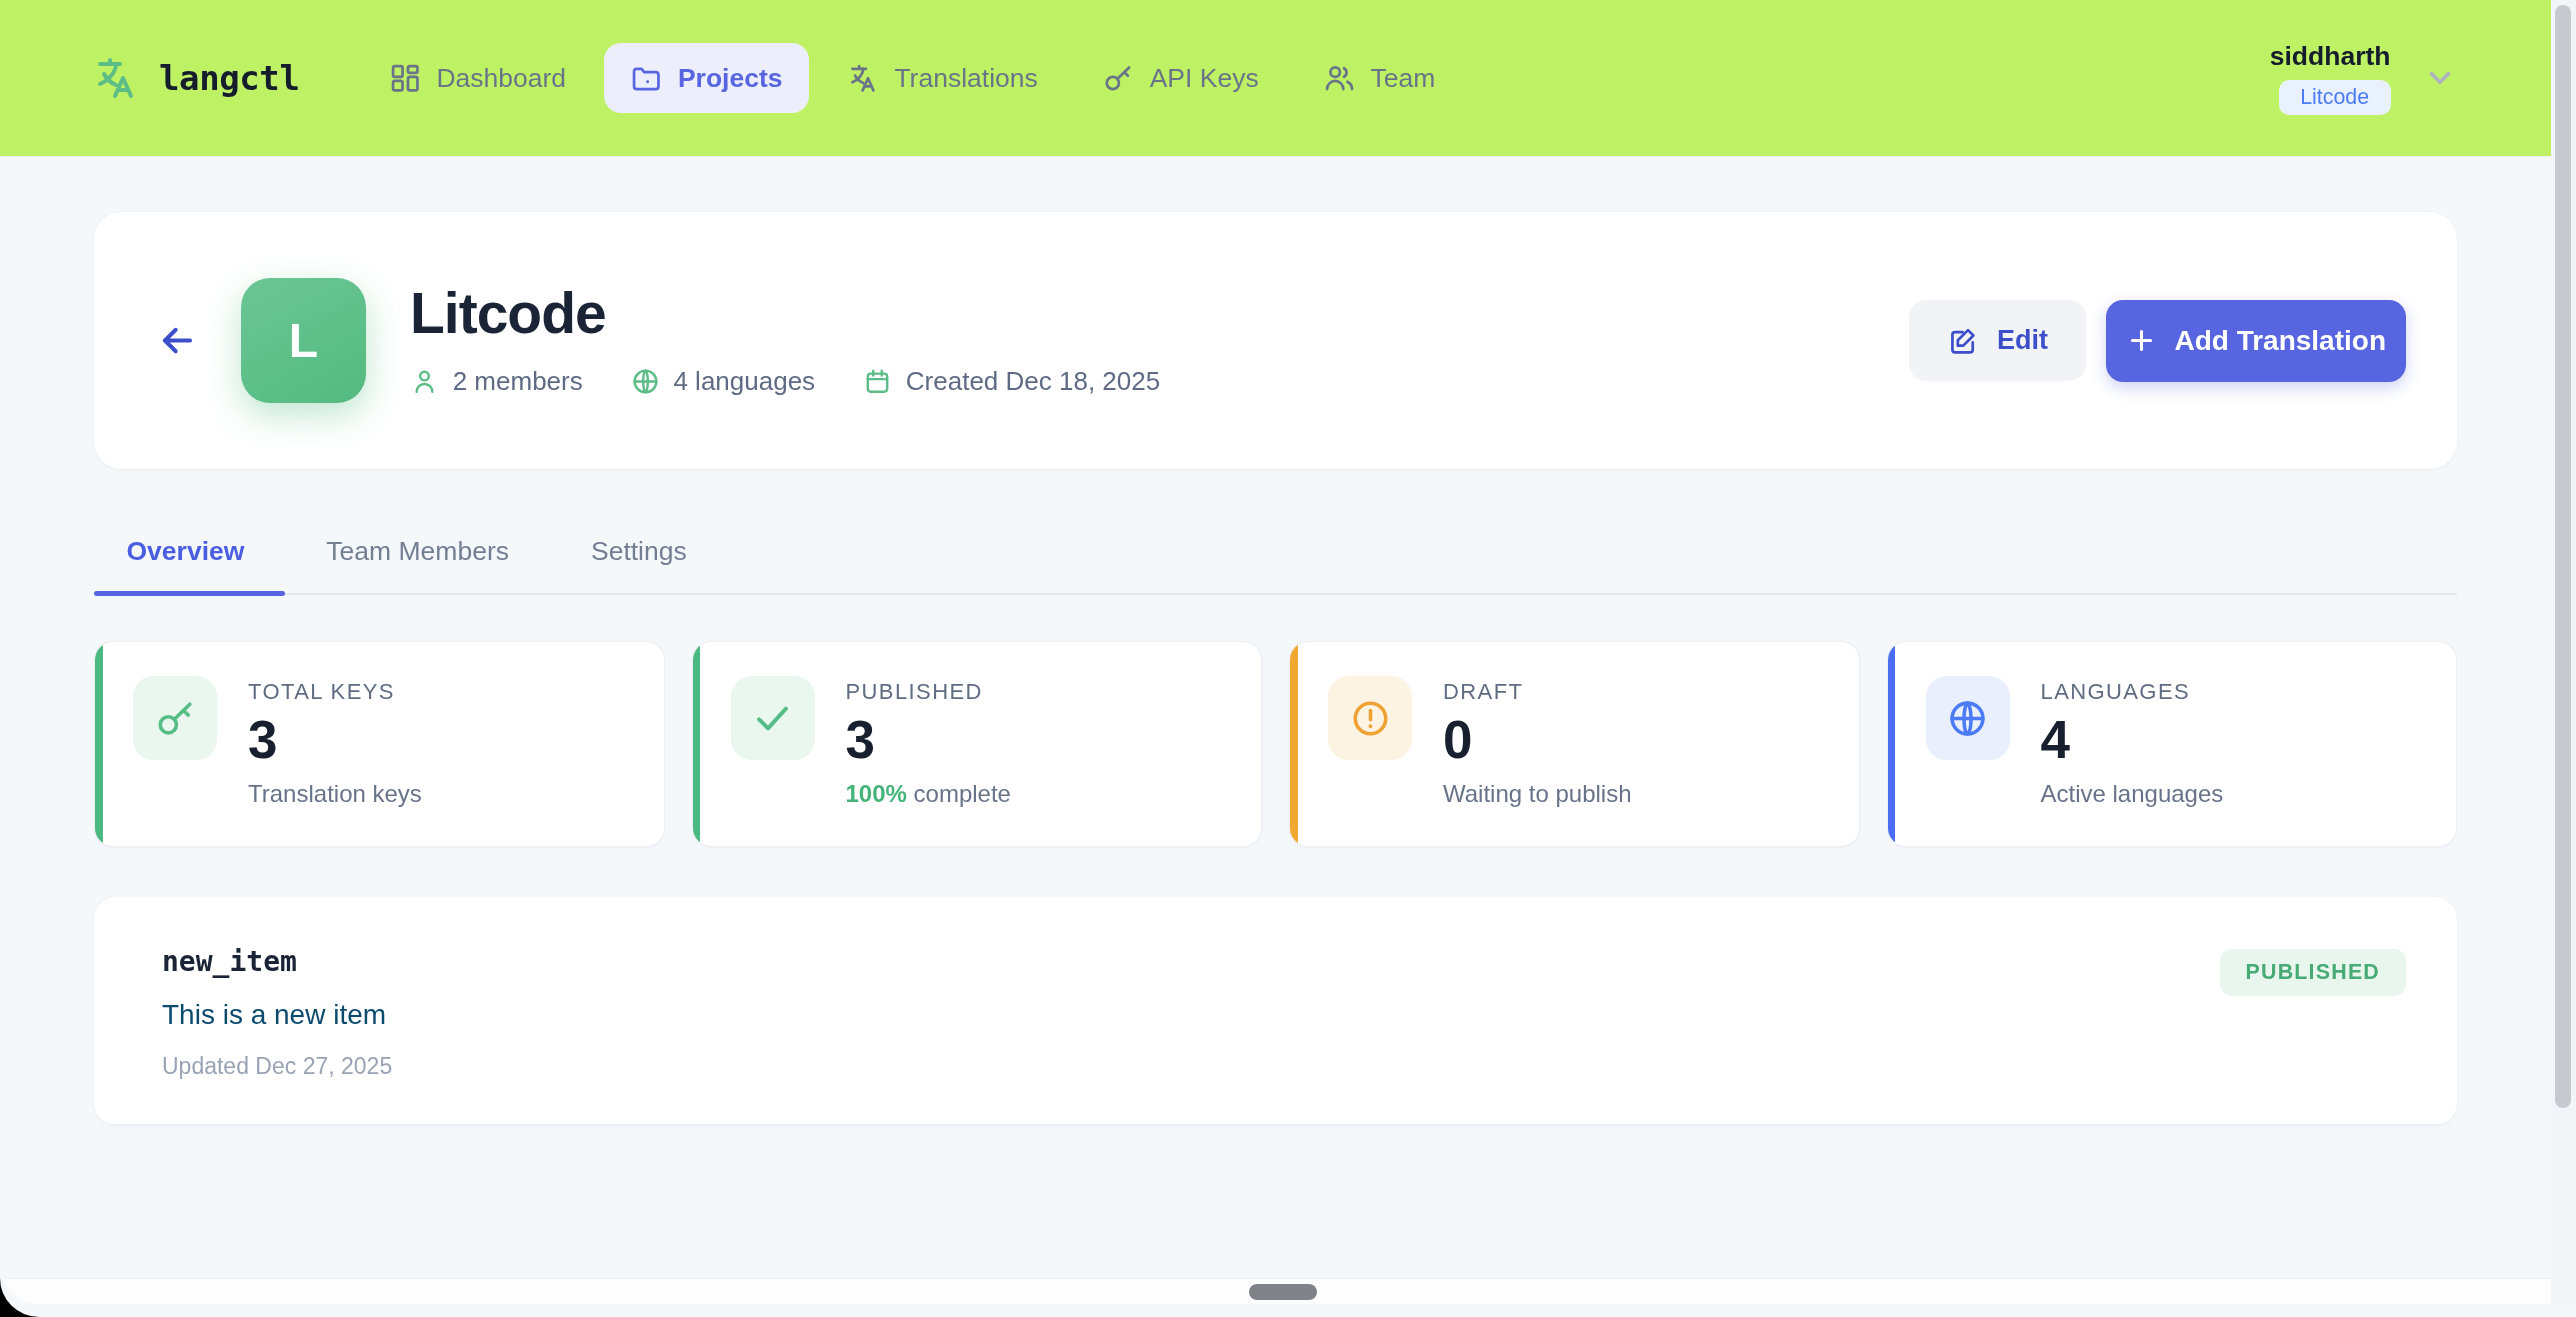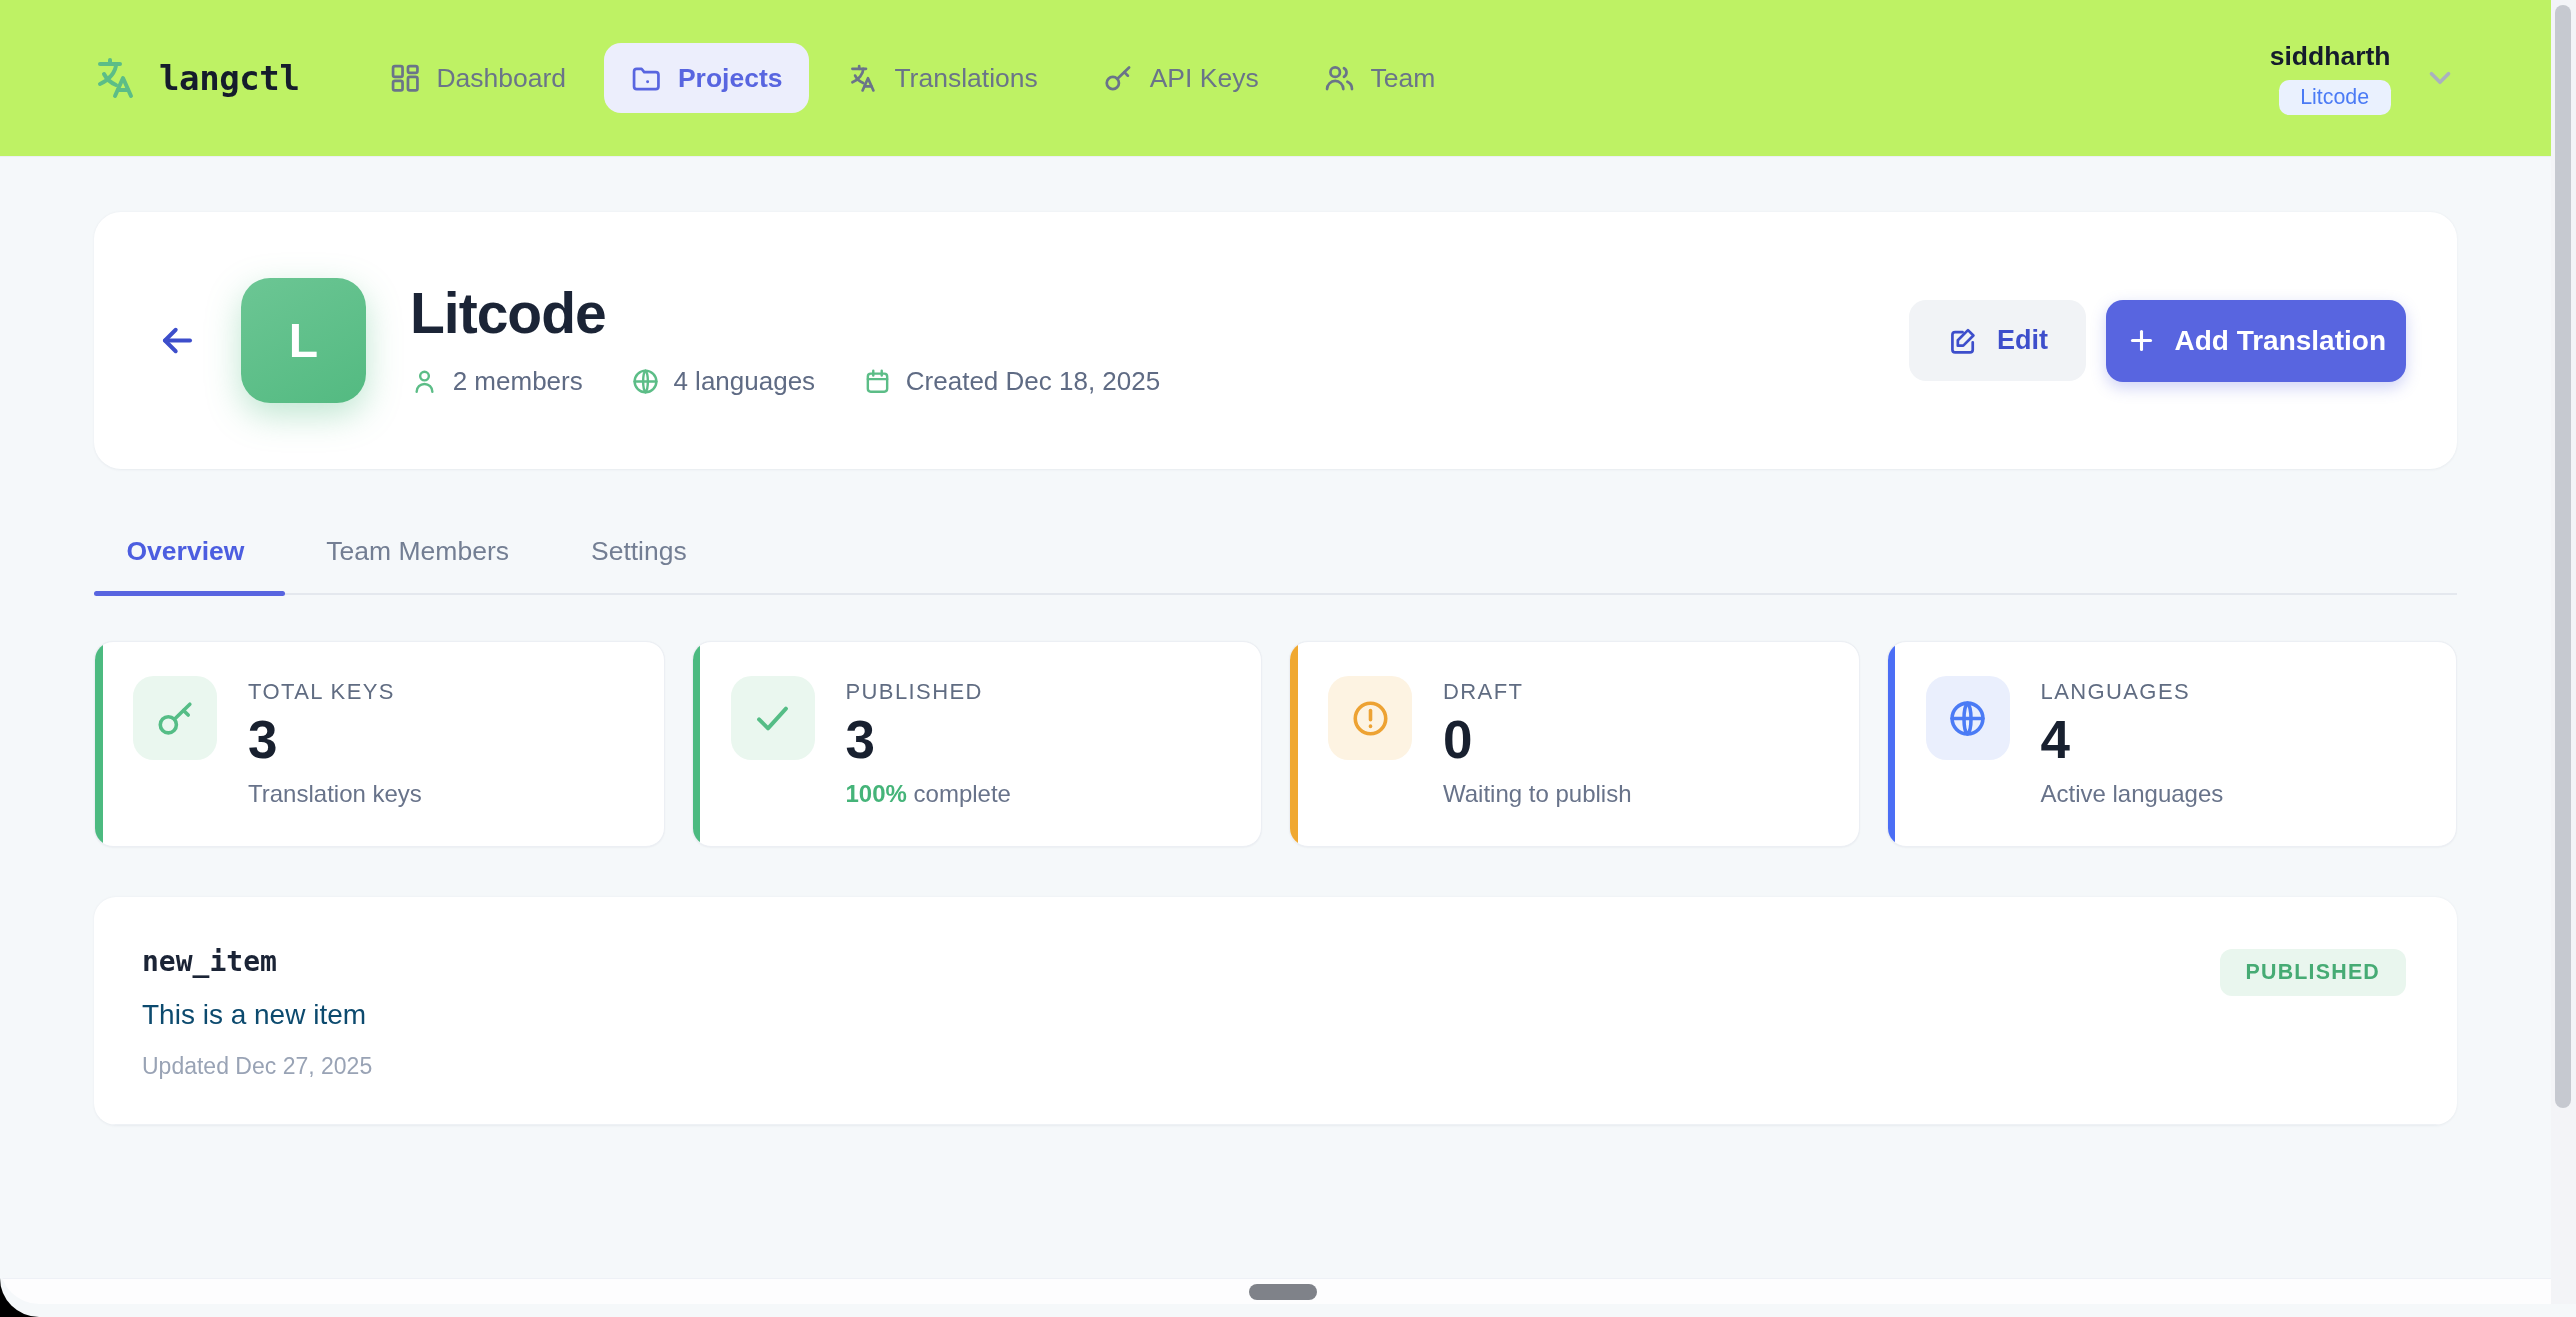--- a/index.html
+++ b/index.html
@@ -188,21 +188,21 @@
     padding: 22px 34px; border-radius: 15.4px;
     cursor: pointer; white-space: nowrap; margin-top: 15.4px;
   }
 
   .key-list { margin-top: 50px; background: #fff; border-radius: 22px; box-shadow: 0 0.9px 2.6px rgba(20,30,60,.06); overflow: hidden; }
   .key-row {
     display: flex; align-items: flex-start;
     padding: 48px 51px 44px 48px;
     border-bottom: 1.7px solid #eef1f5;
   }
-  .key-main { flex: 1; min-width: 0; }
+  .key-main { flex: 1; min-width: 0; margin-left: 20px; }
   .key-name {
     font-family: "DejaVu Sans Mono", monospace;
     font-size: 28px; font-weight: 700; color: #1b2436;
   }
   .key-text { font-size: 28px; color: #0c4a6e; margin-top: 20.5px; }
   .key-updated { font-size: 23px; color: #99a3b5; margin-top: 22px; }
   .badge {
     background: #e9f6ee; color: #46ab74;
     font-size: 21.4px; font-weight: 700; letter-spacing: 1.2px;
     padding: 11px 26px; border-radius: 12px; white-space: nowrap;

